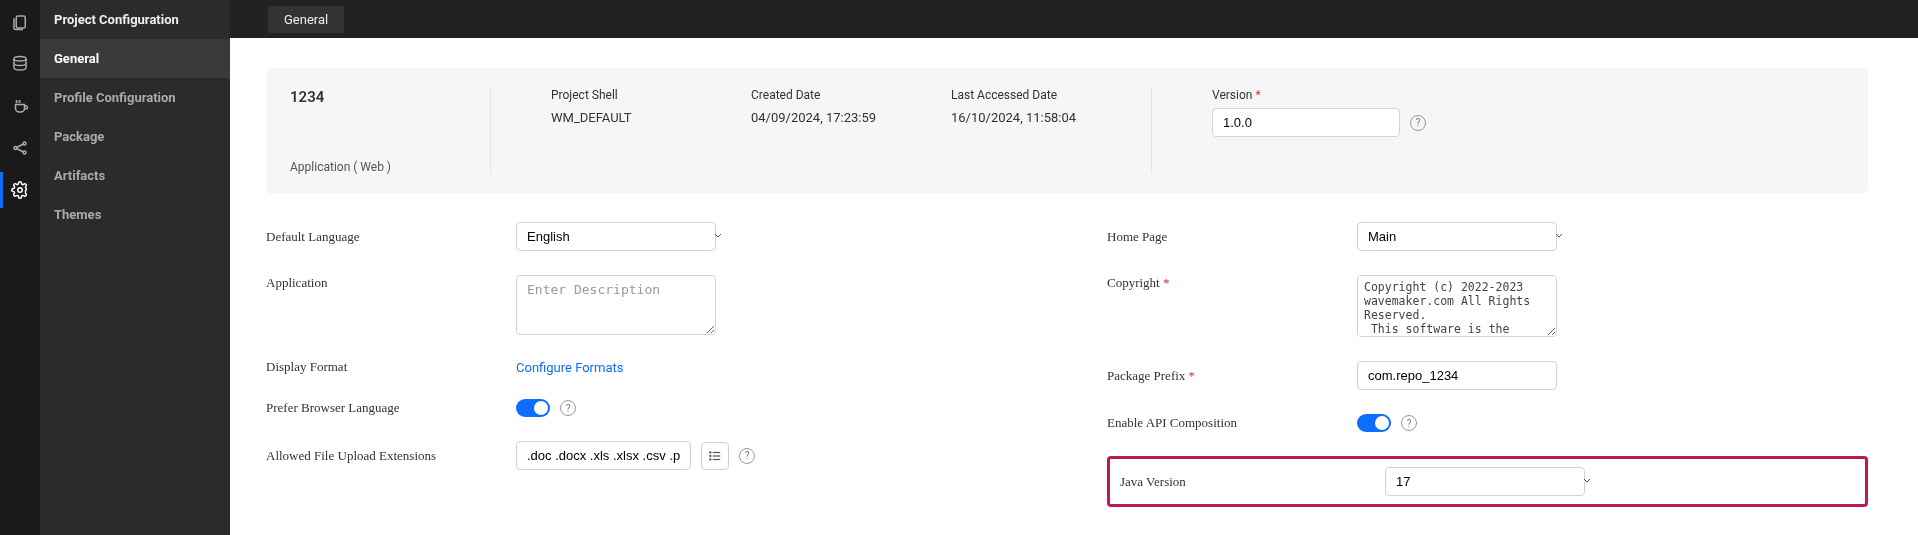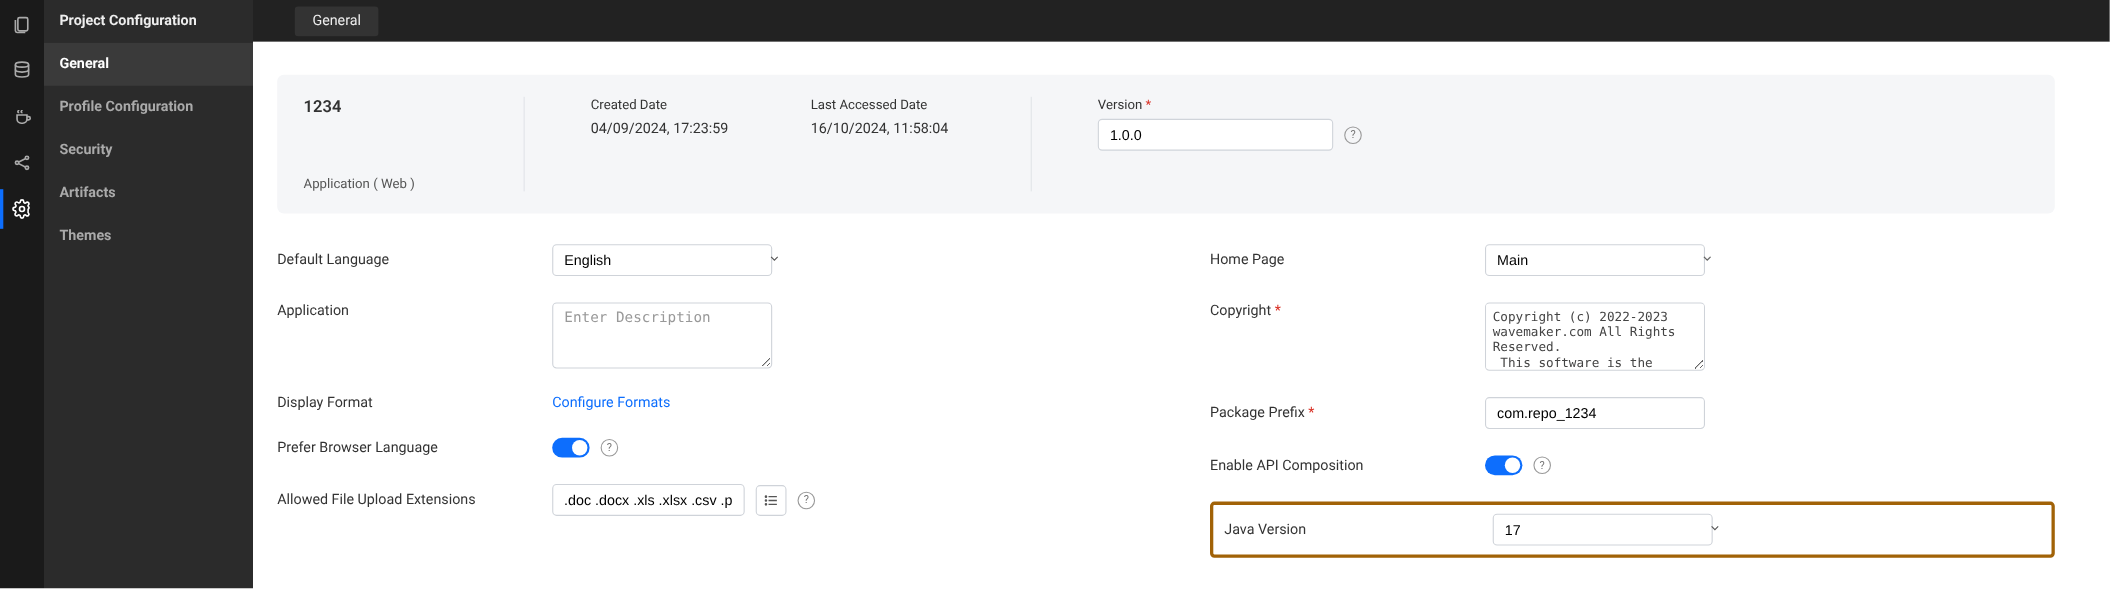--- a/index.html
+++ b/index.html
@@ -89,21 +89,21 @@
   .topbar .tab {
     background: #333;
     color: #eee;
     padding: 6px 16px;
     border-radius: 3px;
     font-size: 13px;
   }
 
   .content {
     flex: 1;
-    padding: 30px 50px 0 22px;
+    padding: 30px 50px 0 36px;
     background: #fff;
     overflow: auto;
   }
 
   
   .info-card {
     background: #f5f6f8;
     border-radius: 6px;
     padding: 20px 24px;
     display: flex;
@@ -115,39 +115,39 @@
   .info-block .info-sub { font-size: 12px; color: #555; margin-top: 48px; }
   .info-block .info-label { font-size: 12px; color: #333; }
   .info-block .info-value { font-size: 13px; color: #333; margin-top: 2px; }
   .divider { width: 1px; background: #e2e4e8; align-self: stretch; }
   .req::after { content: " *"; color: #d93025; }
   .version-row { display: flex; align-items: center; gap: 10px; }
   .version-input {
     border: 1px solid #d0d4da;
     border-radius: 4px;
     padding: 6px 10px;
-    width: 214px;
+    width: 188px;
     font-size: 13px;
   }
   .help-circle {
     width: 16px; height: 16px; border: 1px solid #999; border-radius: 50%;
     display:flex;align-items:center;justify-content:center; color:#777; font-size:10px;
     cursor: pointer;
   }
 
   
   .form-grid {
     display: grid;
     grid-template-columns: 1fr 1fr;
     column-gap: 80px;
     margin-top: 28px;
   }
   .form-row { display: grid; grid-template-columns: 250px 1fr; align-items: center; margin-bottom: 24px; }
   .form-row.align-top { align-items: flex-start; }
-  .label { font-size: 13px; color: #333; }
+  .label { font-size: 13px; color: #333; font-family: Liberation Serif, serif; }
   .select, .text-input, .textarea {
     border: 1px solid #cfd3d9;
     border-radius: 4px;
     font-size: 13px;
     padding: 6px 10px;
     background: #fff;
     width: 200px;
   }
   .select { appearance: none; -webkit-appearance: none; background-image: none; position: relative; }
   .select-wrap { position: relative; width: 216px; border-radius: 11px; }
@@ -183,26 +183,27 @@
     border-radius: 4px;
     padding: 4px 6px;
     font-size: 11.5px;
     color: #444;
     overflow-y: scroll;
     background: #fff;
     resize: both;
   }
 
   .highlight-box {
-    border: 3px solid #a16207;
+    border: 3px solid #be185d;
     border-radius: 4px;
     padding: 8px 10px;
     display: grid;
     grid-template-columns: 244px 1fr;
     align-items: center;
+    gap: 21px;
   }
 
   svg.chev-icon { width: 12px; height: 12px; }
 </style>
 </head>
 <body>
 
 <div class="app">
 
   <div class="icon-rail">
@@ -239,38 +240,42 @@
           <circle cx="12" cy="12" r="3"></circle>
           <path d="M19.4 15a1.7 1.7 0 0 0 .34 1.87l.06.06a2 2 0 1 1-2.83 2.83l-.06-.06a1.7 1.7 0 0 0-1.87-.34 1.7 1.7 0 0 0-1.03 1.56V21a2 2 0 1 1-4 0v-.09a1.7 1.7 0 0 0-1.11-1.56 1.7 1.7 0 0 0-1.87.34l-.06.06a2 2 0 1 1-2.83-2.83l.06-.06a1.7 1.7 0 0 0 .34-1.87 1.7 1.7 0 0 0-1.56-1.03H3a2 2 0 1 1 0-4h.09a1.7 1.7 0 0 0 1.56-1.11 1.7 1.7 0 0 0-.34-1.87l-.06-.06a2 2 0 1 1 2.83-2.83l.06.06a1.7 1.7 0 0 0 1.87.34H9a1.7 1.7 0 0 0 1.03-1.56V3a2 2 0 1 1 4 0v.09a1.7 1.7 0 0 0 1.03 1.56 1.7 1.7 0 0 0 1.87-.34l.06-.06a2 2 0 1 1 2.83 2.83l-.06.06a1.7 1.7 0 0 0-.34 1.87V9c.66.27 1.09.91 1.09 1.63s-.43 1.36-1.09 1.63z"></path>
         </svg>
     </div>
   </div>
 
   <div class="sidebar">
     <div class="sidebar-title">Project Configuration</div>
     <div class="sidebar-item active"><span>General</span></div>
     <div class="sidebar-item"><span>Profile Configuration</span></div>
-    <div class="sidebar-item"><span>Security</span></div>
+    <div class="sidebar-item"><span>Package</span></div>
     <div class="sidebar-item"><span>Artifacts</span></div>
     <div class="sidebar-item"><span>Themes</span></div>
   </div>
 
   <div class="main">
     <div class="topbar">
       <div class="tab"><span>General</span></div>
     </div>
 
     <div class="content">
 
       <div class="info-card">
         <div class="info-block">
           <div class="info-title">1234</div>
           <div class="info-sub">Application ( Web )</div>
         </div>
         <div class="divider"></div>
+        <div class="info-block">
+          <div class="info-label">Project Shell</div>
+          <div class="info-value">WM_DEFAULT</div>
+        </div>
         <div class="info-block">
           <div class="info-label">Created Date</div>
           <div class="info-value">04/09/2024, 17:23:59</div>
         </div>
         <div class="info-block">
           <div class="info-label">Last Accessed Date</div>
           <div class="info-value">16/10/2024, 11:58:04</div>
         </div>
         <div class="divider"></div>
         <div class="info-block">

